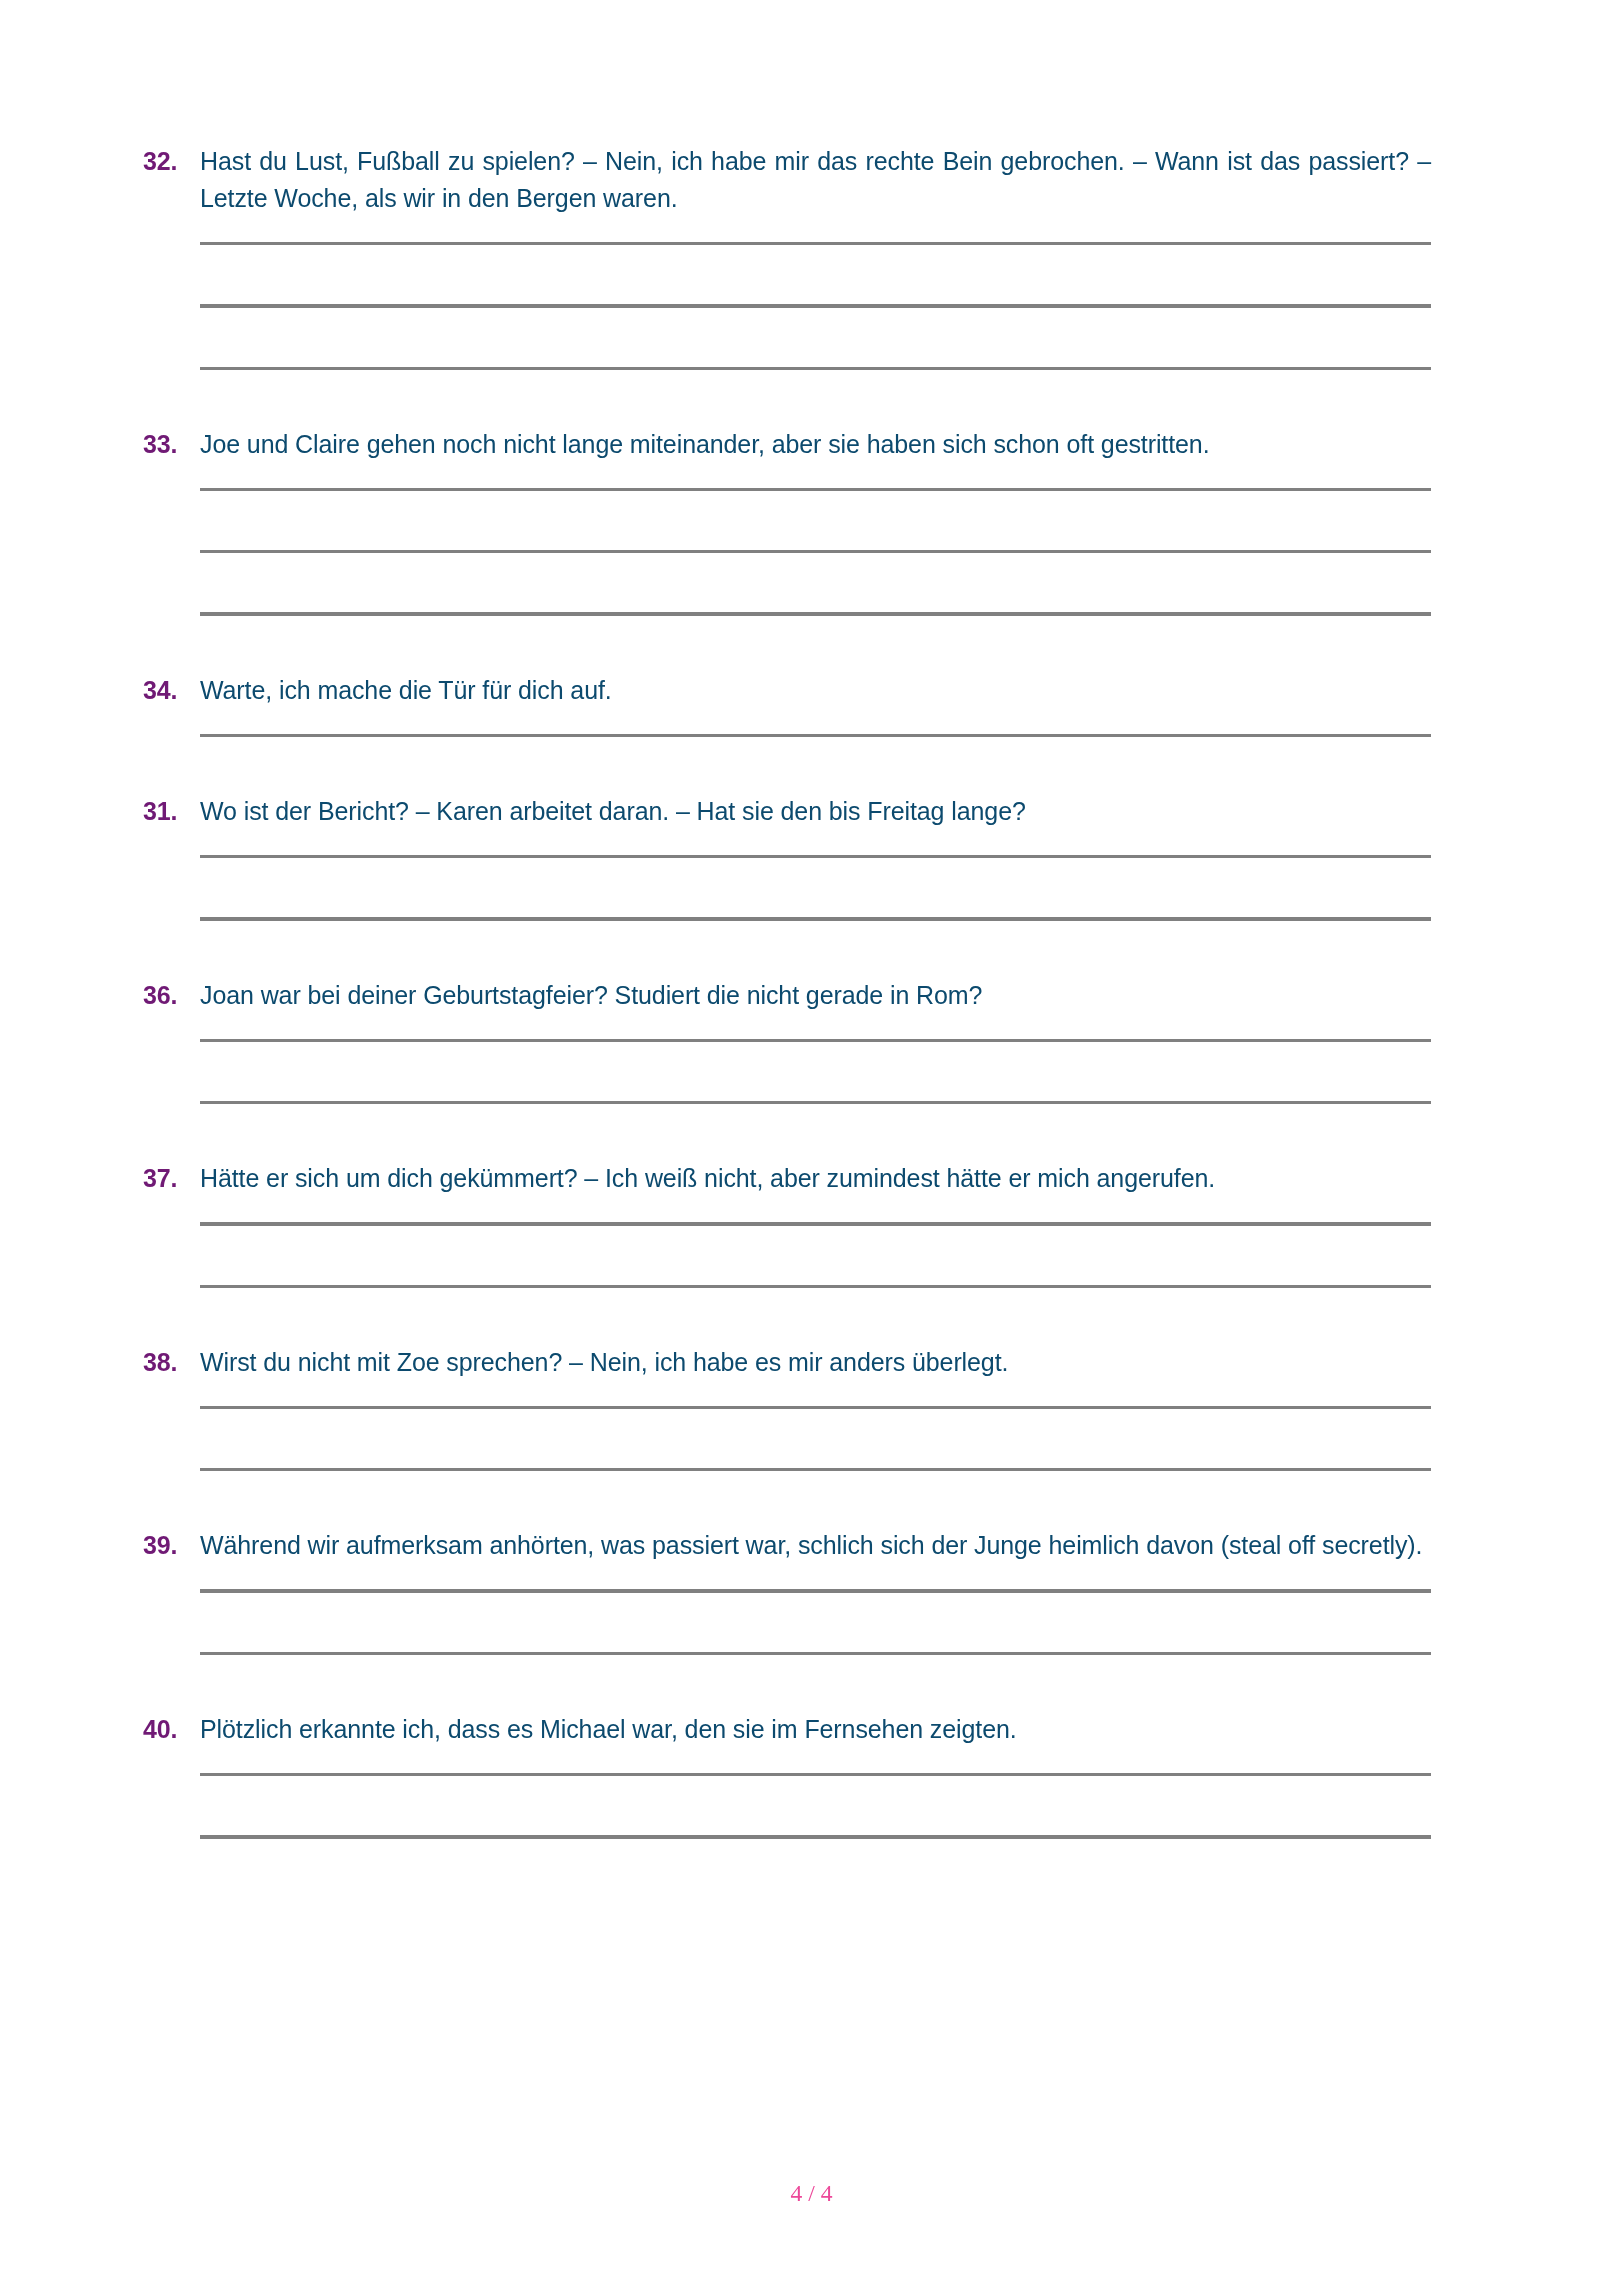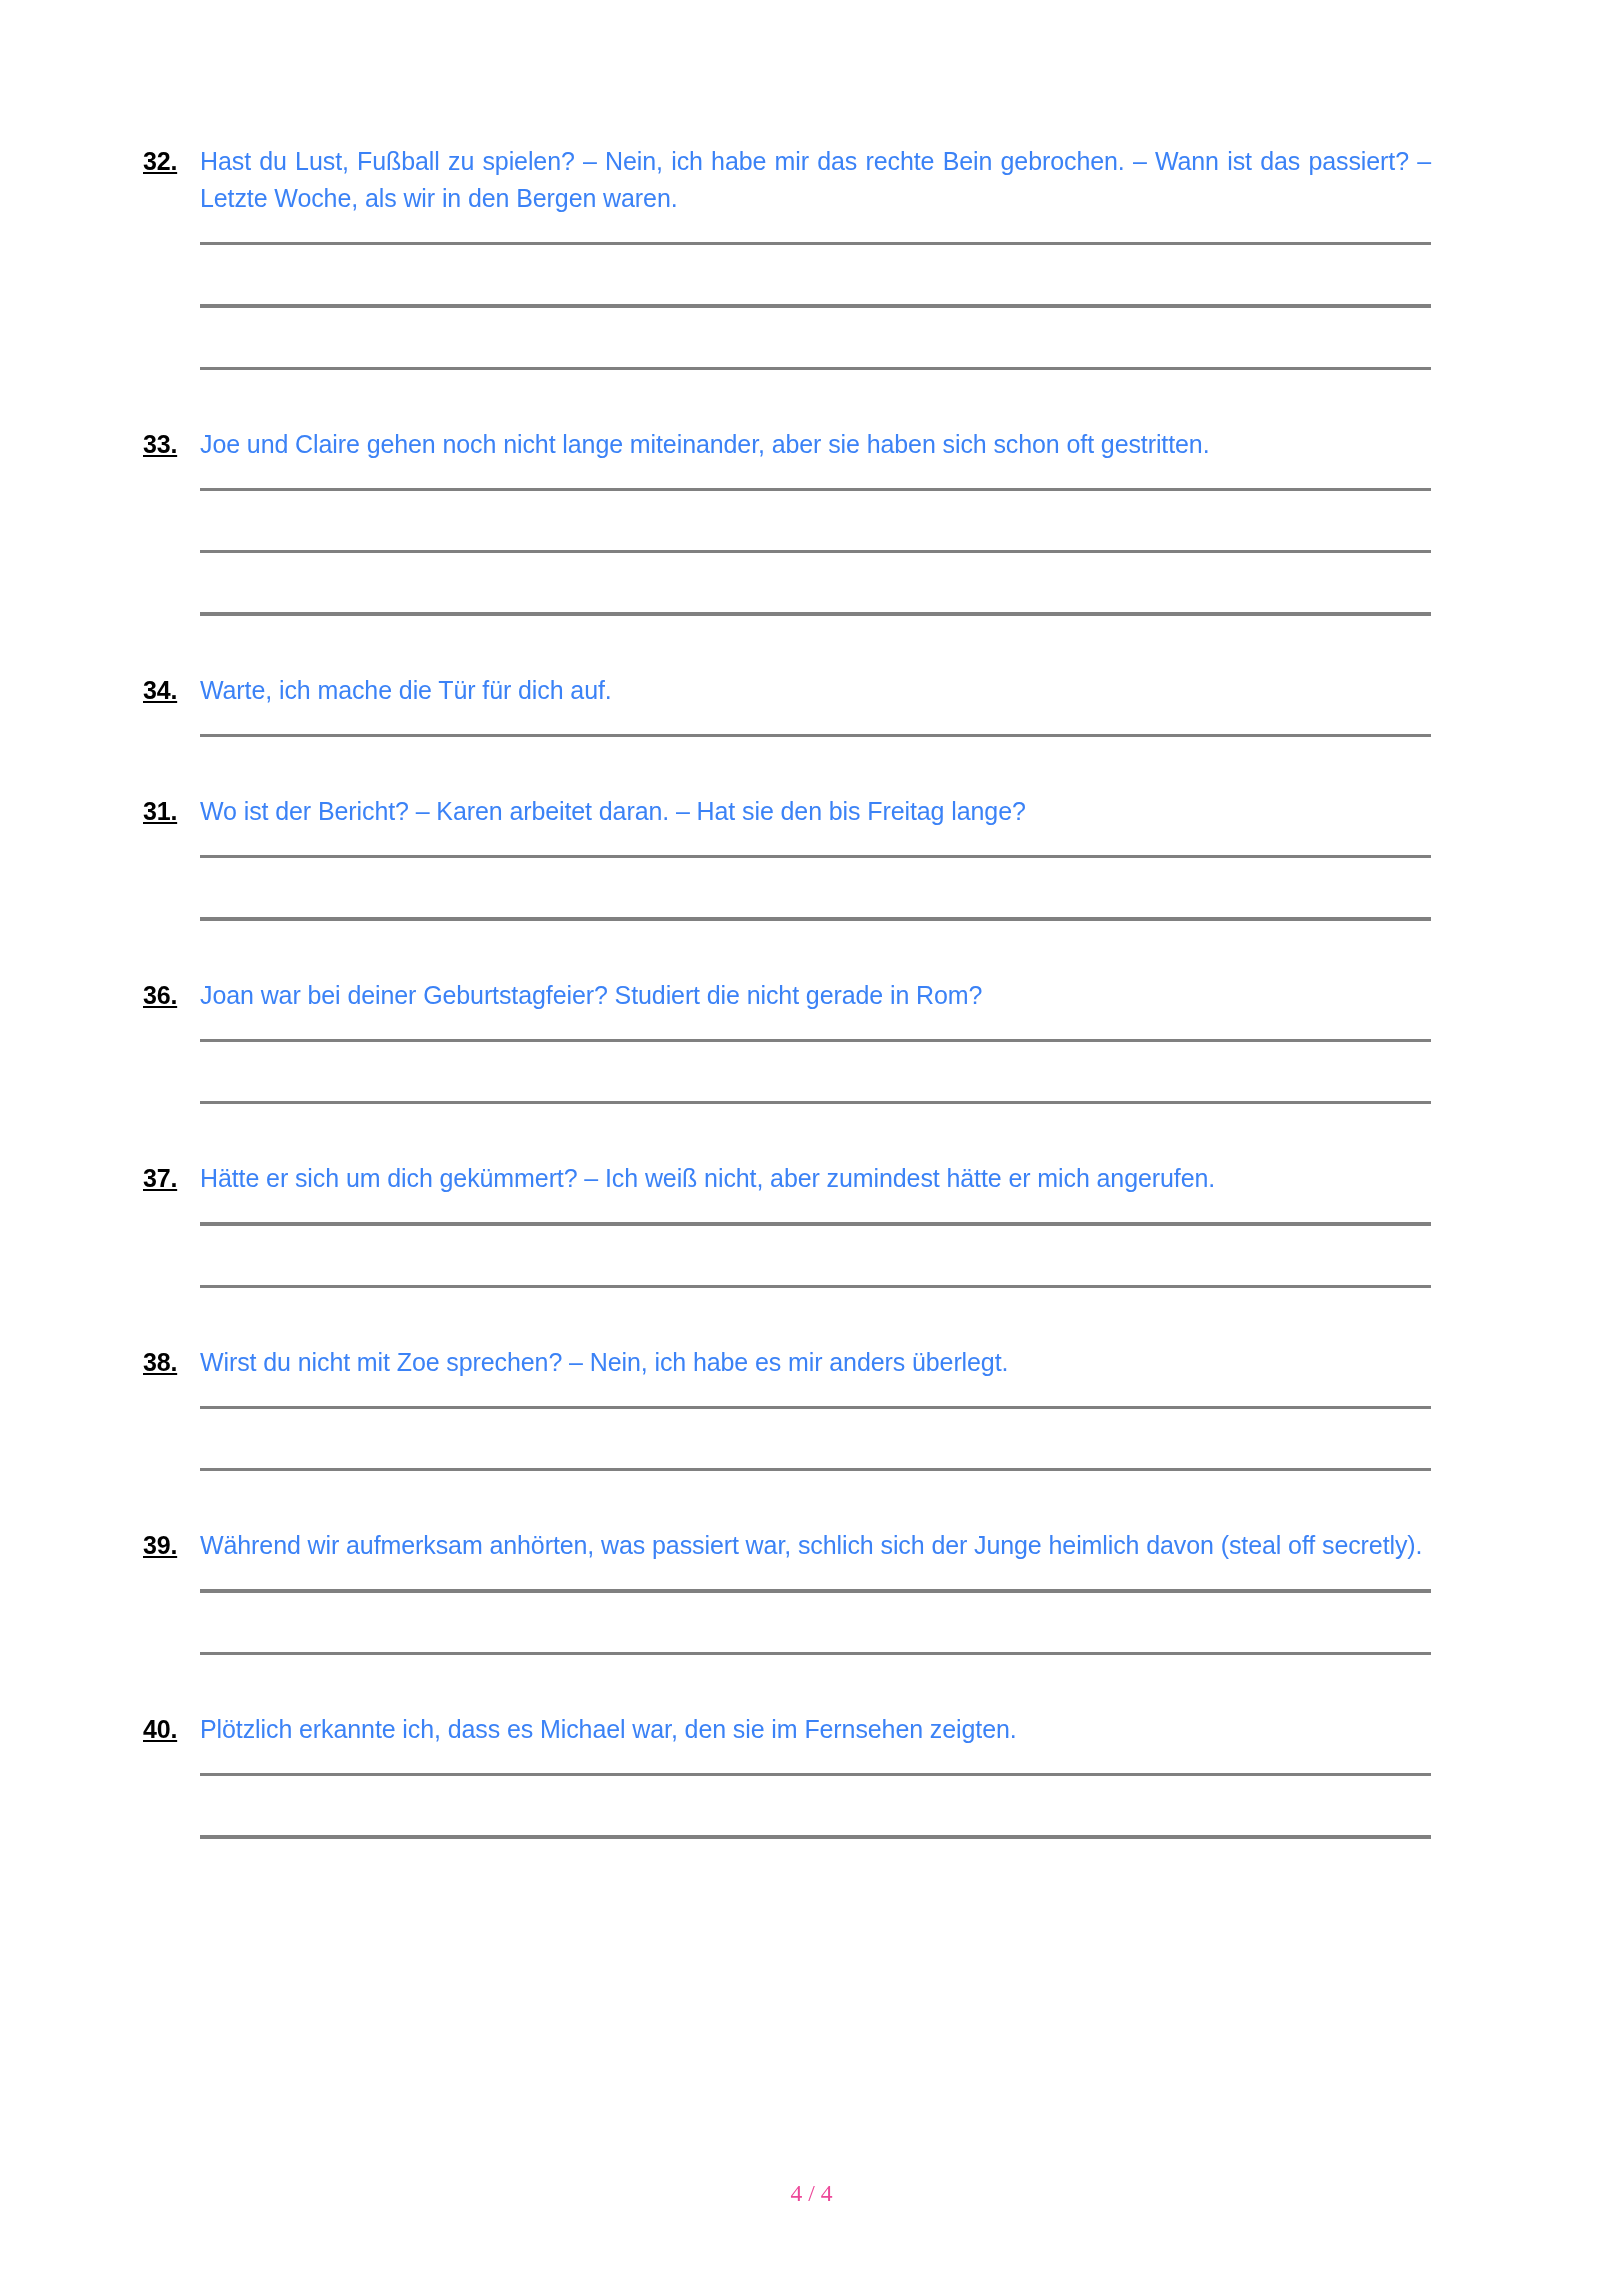--- a/index.html
+++ b/index.html
@@ -67,30 +67,29 @@
   }
 
   .item-number {
     position: absolute;
     left: 143px;
     top: 0;
     width: 52px;
     text-align: left;
     font-size: 25px;
     font-weight: bold;
-    color: #000000;
+    color: #701a75;
     line-height: 37px;
     letter-spacing: -0.2px;
-    text-decoration: underline;
   }
 
   .item-text {
     font-size: 25px;
     font-weight: 400;
-    color: #3b82f6;
+    color: #0c4a6e;
     line-height: 37px;
     text-align: justify;
     letter-spacing: -0.1px;
     margin: 0;
     hyphens: none;
   }
 
   .item-text.single {
     text-align: left;
   }

